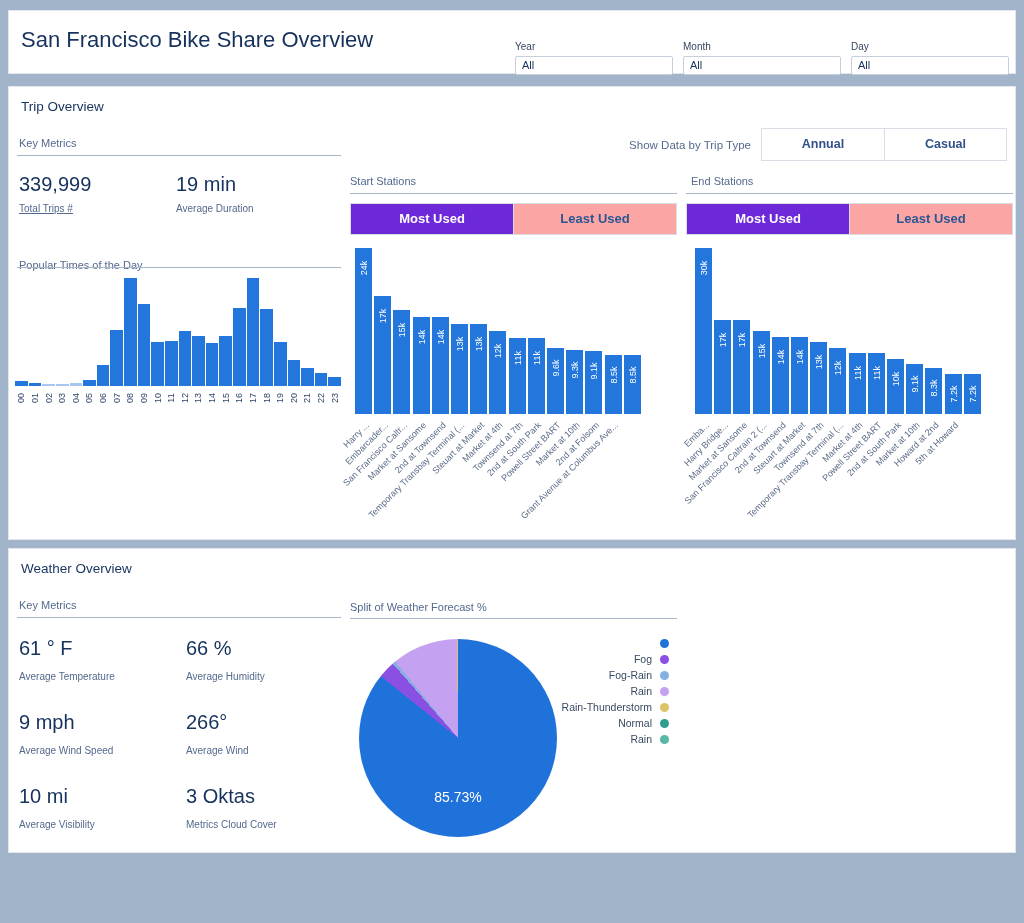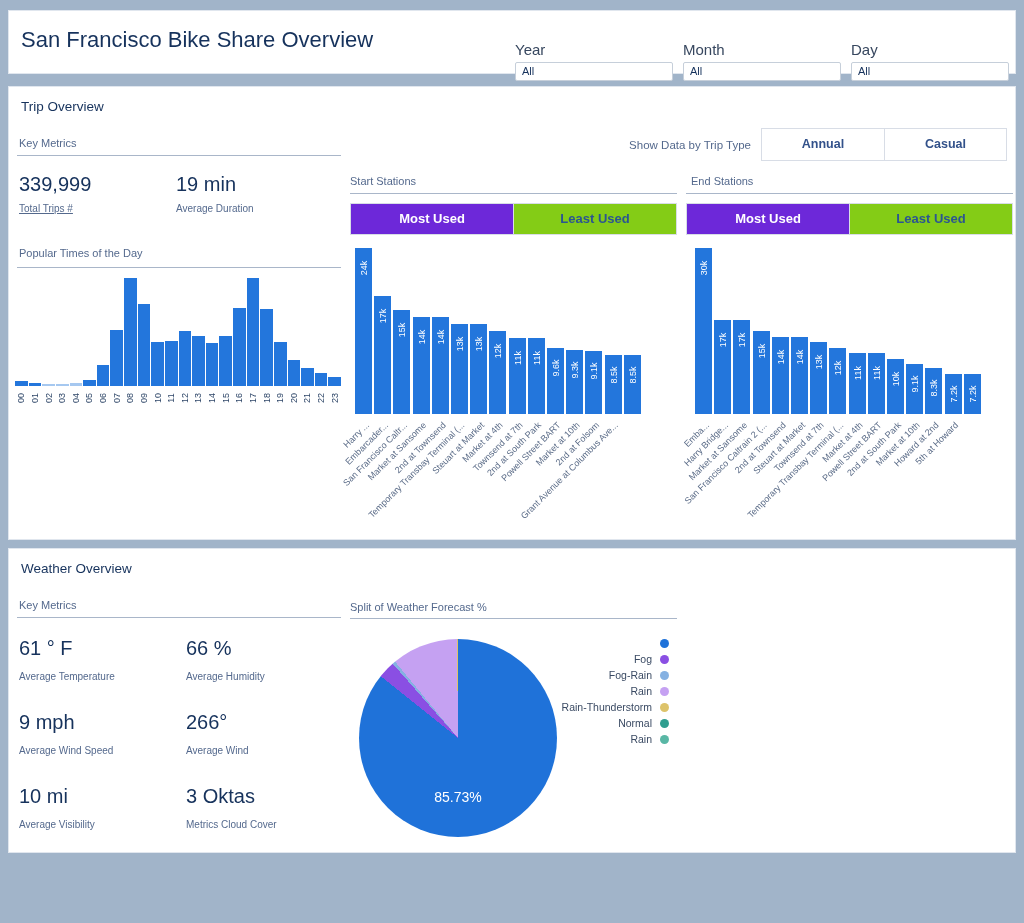--- a/index.html
+++ b/index.html
@@ -15,40 +15,40 @@
     background:#ffffff; border:1px solid #e0e6ee;
   }
   
   #header { top:10px; height:64px; }
   #page-title {
     position:absolute; left:12px; top:16px;
     font-size:22px; font-weight:400; color:#16325c;
   }
   #filters { position:absolute; right:6px; top:30px; display:flex; gap:10px; }
   .filter { width:158px; }
-  .filter .flabel { font-size:15px; color:#37475f; margin-bottom:3px; }
+  .filter .flabel { font-size:10px; color:#37475f; margin-bottom:3px; }
   .filter input {
     width:100%; height:19px; border:1px solid #c6cfda; border-radius:2px;
     font-family:"Liberation Sans",sans-serif; font-size:11px; color:#16325c;
     padding:0 6px; background:#fff;
   }
   
   #trip   { top:86px;  height:454px; }
   #weather{ top:548px; height:305px; }
   .sec-title { position:absolute; left:12px; top:12px; font-size:13.5px; font-weight:500; color:#16325c; }
   .sub { position:absolute; font-size:11px; color:#54698d; }
   .rule { position:absolute; height:0; border-top:1px solid #a9b6c9; }
   
   .metric-value { position:absolute; font-size:20px; color:#16325c; }
   .metric-label { position:absolute; font-size:10px; color:#54698d; }
   
   .seg { position:absolute; display:flex; border:1px solid #d8dde6; background:#fff; }
   .seg .tab {
     flex:1; height:30px; line-height:30px; text-align:center;
-    font-size:13px; font-weight:700; color:#2b5592; cursor:pointer; background:#84cc16;
+    font-size:13px; font-weight:700; color:#2b5592; cursor:pointer; background:#fca5a5;
   }
   .seg .tab + .tab { border-left:1px solid #d8dde6; }
   .seg .tab.active { background:#6d28d9; color:#ffffff; }
   #trip-type { position:absolute; right:8px; top:41px; display:flex; align-items:center; gap:10px; }
   #trip-type .tt-label { font-size:11.5px; color:#54698d; }
   #trip-type .pills { display:flex; border:1px solid #d8dde6; }
   #trip-type .pill {
     width:122px; height:31px; line-height:31px; text-align:center; background:#fff;
     font-size:12.5px; font-weight:700; color:#32518a; cursor:pointer;
   }
@@ -140,21 +140,21 @@
       <div class="pill">Annual</div>
       <div class="pill">Casual</div>
     </div>
   </div>
 
   <div class="metric-value" style="left:10px; top:86px;">339,999</div>
   <div class="metric-label" style="left:10px; top:116px;text-decoration:underline;">Total Trips #</div>
   <div class="metric-value" style="left:167px; top:86px;">19 min</div>
   <div class="metric-label" style="left:167px; top:116px;">Average Duration</div>
 
-  <div class="sub" style="left:10px; top:160px;">Popular Times of the Day</div>
+  <div class="sub" style="left:10px; top:172px;">Popular Times of the Day</div>
   <div class="rule" style="left:8px; top:180px; width:324px;"></div>
 
   <div id="hours-bars">
       <div class="hbar" style="height: 5.4px;"></div>
       <div class="hbar" style="height: 3.24px;"></div>
       <div class="hbar light" style="height: 2px;"></div>
       <div class="hbar light" style="height: 2px;"></div>
       <div class="hbar light" style="height: 2.7px;"></div>
       <div class="hbar" style="height: 6.48px;"></div>
       <div class="hbar" style="height: 20.52px;"></div>

